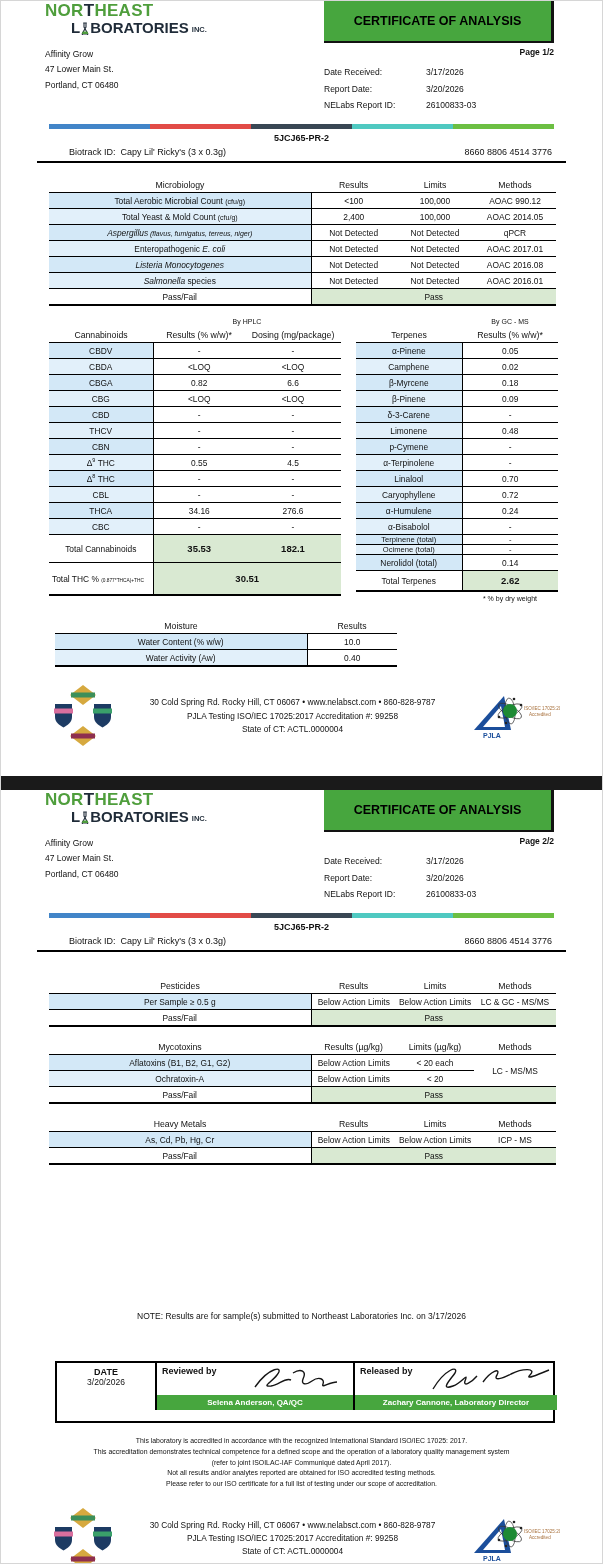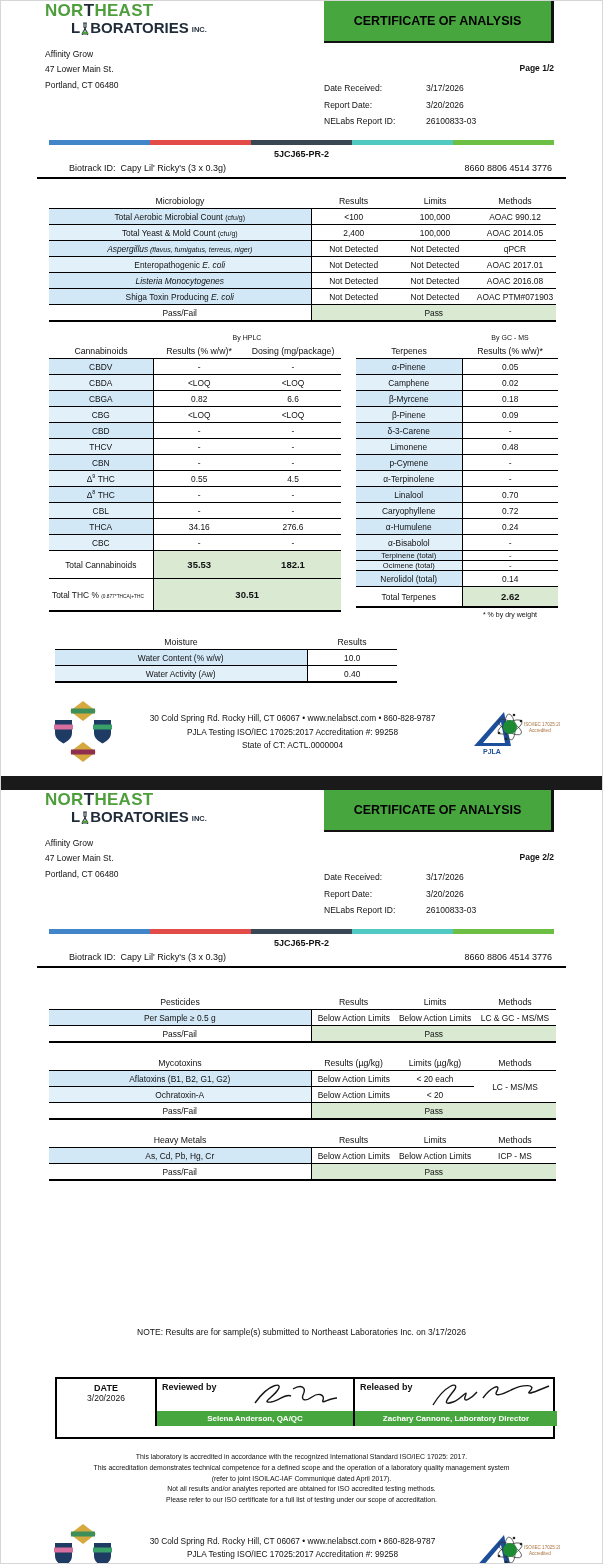--- a/index.html
+++ b/index.html
@@ -12,21 +12,21 @@
   .hdr{display:flex;justify-content:space-between;padding:0 48px 0 44px;}
   .l1{font-size:17px;font-weight:800;color:#4f9e3c;letter-spacing:.3px;}
   .lt{color:#1f2b38;position:relative;}
   .lt::before{content:"";position:absolute;left:1px;top:-3px;width:7px;height:2.5px;background:#1f2b38;}
   .l2{font-size:15px;font-weight:800;color:#1f2b38;margin:-2px 0 0 26px;display:flex;align-items:flex-end;}
   .l2 svg{margin:0 0 1px 0;}
   .inc{font-size:7.5px;font-weight:700;margin-left:3px;padding-bottom:2px;}
   .addr{margin-top:11px;font-size:8.5px;line-height:1.8;}
   .hdr-right{width:230px;}
   .banner{background:#47a63e;color:#000000;font-weight:700;font-size:12.5px;text-align:center;padding:13px 0;border-right:3px solid #121212;border-bottom:2px solid #121212;}
-  .pagelabel{text-align:right;font-weight:700;font-size:8.5px;margin-top:20px;}
+  .pagelabel{text-align:right;font-weight:700;font-size:8.5px;margin-top:4px;}
   .meta{margin-top:7px;font-size:8.5px;}
   .mrow{display:flex;line-height:1.95;}
   .ml{width:102px;}
   .cbar{display:flex;height:5px;margin:10px 48px 0 48px;}
   .cbar i{flex:1;}
   .c1{background:#4285c8}.c2{background:#e24b47}.c3{background:#394754}.c4{background:#4fc9c1}.c5{background:#6cbf43}
   .scode{text-align:center;font-weight:700;font-size:9px;margin-top:4px;}
   .bio{display:flex;justify-content:space-between;font-size:9px;margin:4px 50px 0 68px;}
   .thick{height:2.5px;background:#000;margin:4px 36px 0 36px;}
 
@@ -175,24 +175,24 @@
               <td>Not Detected</td>
               <td>AOAC 2017.01</td>
             </tr>
             <tr>
               <td class="b"><span class="it">Listeria Monocytogenes</span></td>
               <td>Not Detected</td>
               <td>Not Detected</td>
               <td>AOAC 2016.08</td>
             </tr>
             <tr>
-              <td class="b">Shiga Toxin Producing <span class="it">E. coli</span></td>
-              <td>Not Detected</td>
-              <td>Not Detected</td>
-              <td>AOAC PTM#071903</td>
+              <td class="b2"><span class="it">Salmonella</span><span>  species</span></td>
+              <td>Not Detected</td>
+              <td>Not Detected</td>
+              <td>AOAC 2016.01</td>
             </tr>
             <tr>
               <td>Pass/Fail</td>
               <td class="gc" colspan="3">Pass</td>
             </tr>
           </tbody>
         </table>
       </div>
 
     <div class="cannterp">

